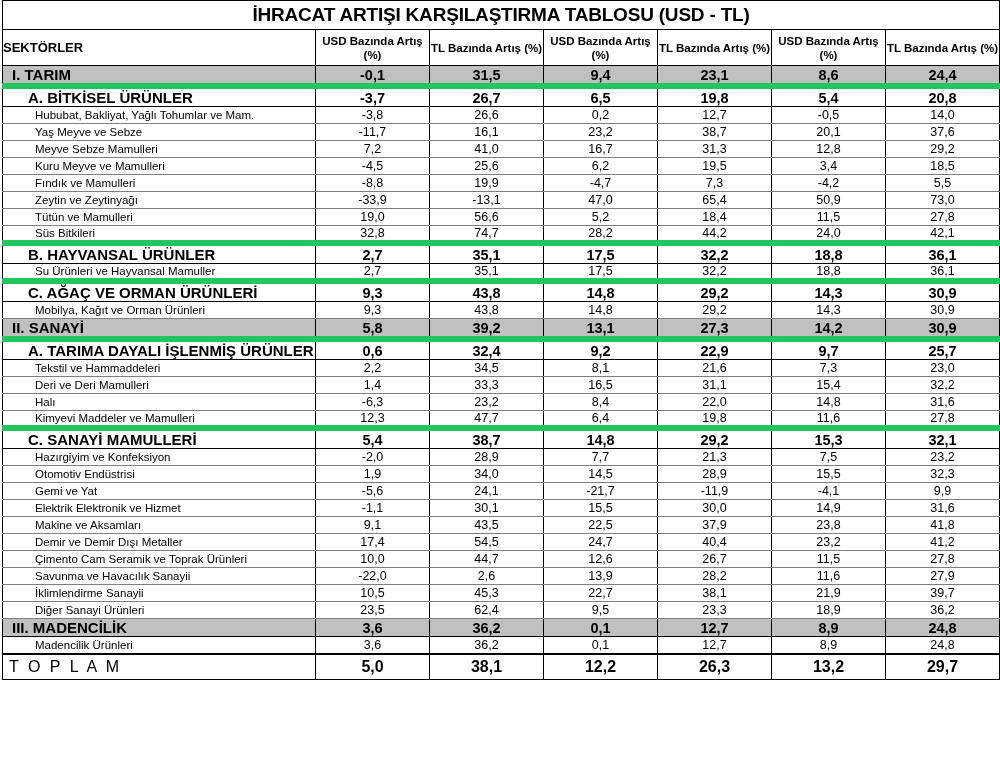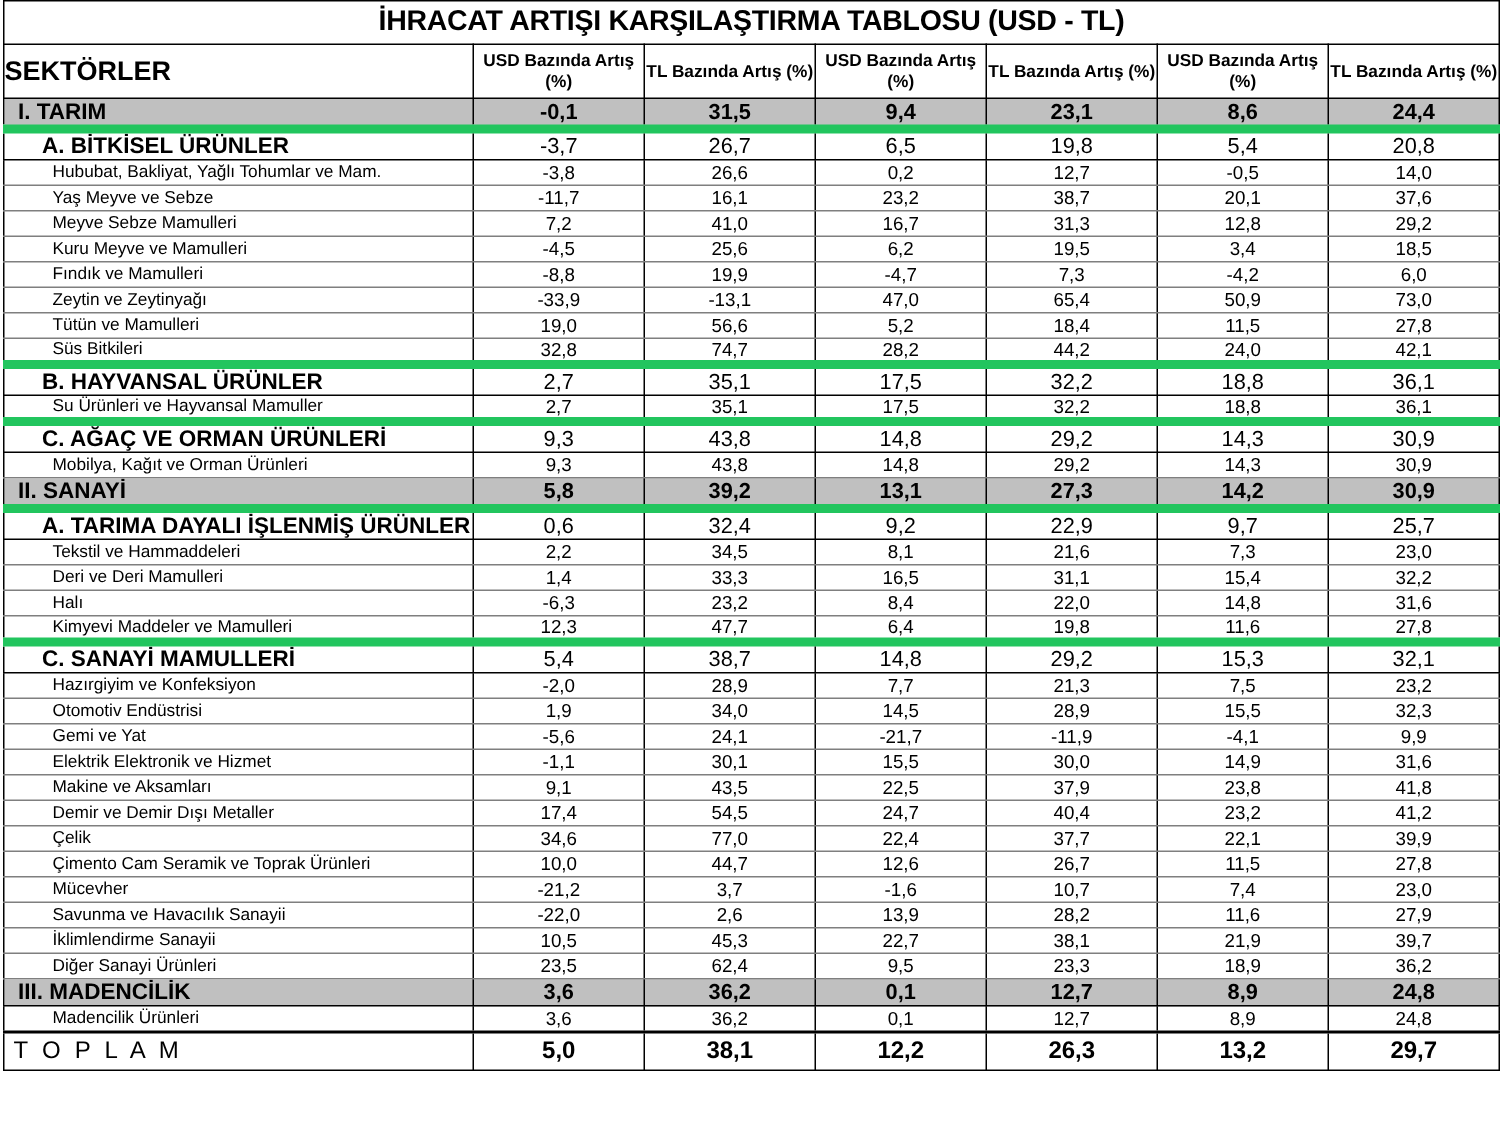--- a/index.html
+++ b/index.html
@@ -70,21 +70,21 @@
   .subhead-cell {
     height: 36px;
     text-align: center;
     font-size: 11.5px;
     font-weight: bold;
     line-height: 14px;
     padding: 0 2px;
   }
   .sektorler-cell {
     border-top: none;
-    font-size: 18px;
+    font-size: 13px;
     font-weight: bold;
     text-align: left;
     padding-left: 8px;
     padding-top: 22px;
     height: 36px;
     vertical-align: bottom;
   }
 
   
   tr.row-main   > td { height: 18px; }
@@ -101,21 +101,21 @@
     text-align: center;
     white-space: nowrap;
   }
 
   
   .lv-main  td.lbl { font-size: 15px; font-weight: bold; padding-left: 9px; }
   .lv-main  td.num { font-size: 14.5px; font-weight: bold; }
   .lv-main  td      { background: #c0c0c0; }
 
   .lv-group td.lbl { font-size: 15px; font-weight: bold; padding-left: 25px; }
-  .lv-group td.num { font-size: 14.5px; font-weight: normal; }
+  .lv-group td.num { font-size: 14.5px; font-weight: bold; }
 
   .lv-sub   td.lbl { font-size: 11.5px; font-weight: normal; padding-left: 32px; }
   .lv-sub   td.num { font-size: 12.5px; font-weight: normal; }
 
   .lv-total td.lbl {
     font-size: 16px; font-weight: normal; padding-left: 6px;
     letter-spacing: 2.5px;
   }
   .lv-total td.num { font-size: 16px; font-weight: bold; }
   .lv-total td { border-top: 2px solid #000; }
@@ -208,21 +208,21 @@
           <td class="num">3,4</td>
           <td class="num">18,5</td>
         </tr>
         <tr class="lv-sub row-sub">
           <td class="lbl">Fındık ve Mamulleri</td>
           <td class="num">-8,8</td>
           <td class="num">19,9</td>
           <td class="num">-4,7</td>
           <td class="num">7,3</td>
           <td class="num">-4,2</td>
-          <td class="num">6,0</td>
+          <td class="num">5,5</td>
         </tr>
         <tr class="lv-sub row-sub">
           <td class="lbl">Zeytin ve Zeytinyağı</td>
           <td class="num">-33,9</td>
           <td class="num">-13,1</td>
           <td class="num">47,0</td>
           <td class="num">65,4</td>
           <td class="num">50,9</td>
           <td class="num">73,0</td>
         </tr>
@@ -391,45 +391,27 @@
         <tr class="lv-sub row-sub">
           <td class="lbl">Demir ve Demir Dışı Metaller</td>
           <td class="num">17,4</td>
           <td class="num">54,5</td>
           <td class="num">24,7</td>
           <td class="num">40,4</td>
           <td class="num">23,2</td>
           <td class="num">41,2</td>
         </tr>
         <tr class="lv-sub row-sub">
-          <td class="lbl">Çelik</td>
-          <td class="num">34,6</td>
-          <td class="num">77,0</td>
-          <td class="num">22,4</td>
-          <td class="num">37,7</td>
-          <td class="num">22,1</td>
-          <td class="num">39,9</td>
-        </tr>
-        <tr class="lv-sub row-sub">
           <td class="lbl">Çimento Cam Seramik ve Toprak Ürünleri</td>
           <td class="num">10,0</td>
           <td class="num">44,7</td>
           <td class="num">12,6</td>
           <td class="num">26,7</td>
           <td class="num">11,5</td>
           <td class="num">27,8</td>
-        </tr>
-        <tr class="lv-sub row-sub">
-          <td class="lbl">Mücevher</td>
-          <td class="num">-21,2</td>
-          <td class="num">3,7</td>
-          <td class="num">-1,6</td>
-          <td class="num">10,7</td>
-          <td class="num">7,4</td>
-          <td class="num">23,0</td>
         </tr>
         <tr class="lv-sub row-sub">
           <td class="lbl">Savunma ve Havacılık Sanayii</td>
           <td class="num">-22,0</td>
           <td class="num">2,6</td>
           <td class="num">13,9</td>
           <td class="num">28,2</td>
           <td class="num">11,6</td>
           <td class="num">27,9</td>
         </tr>

